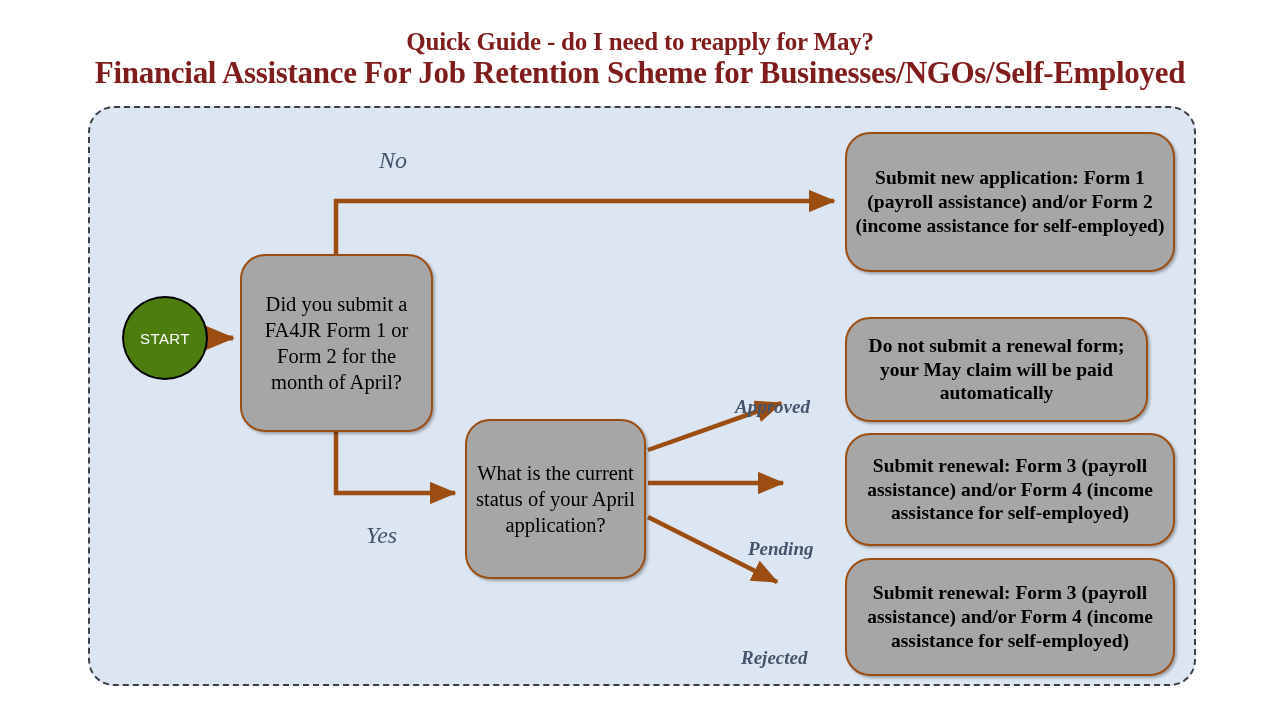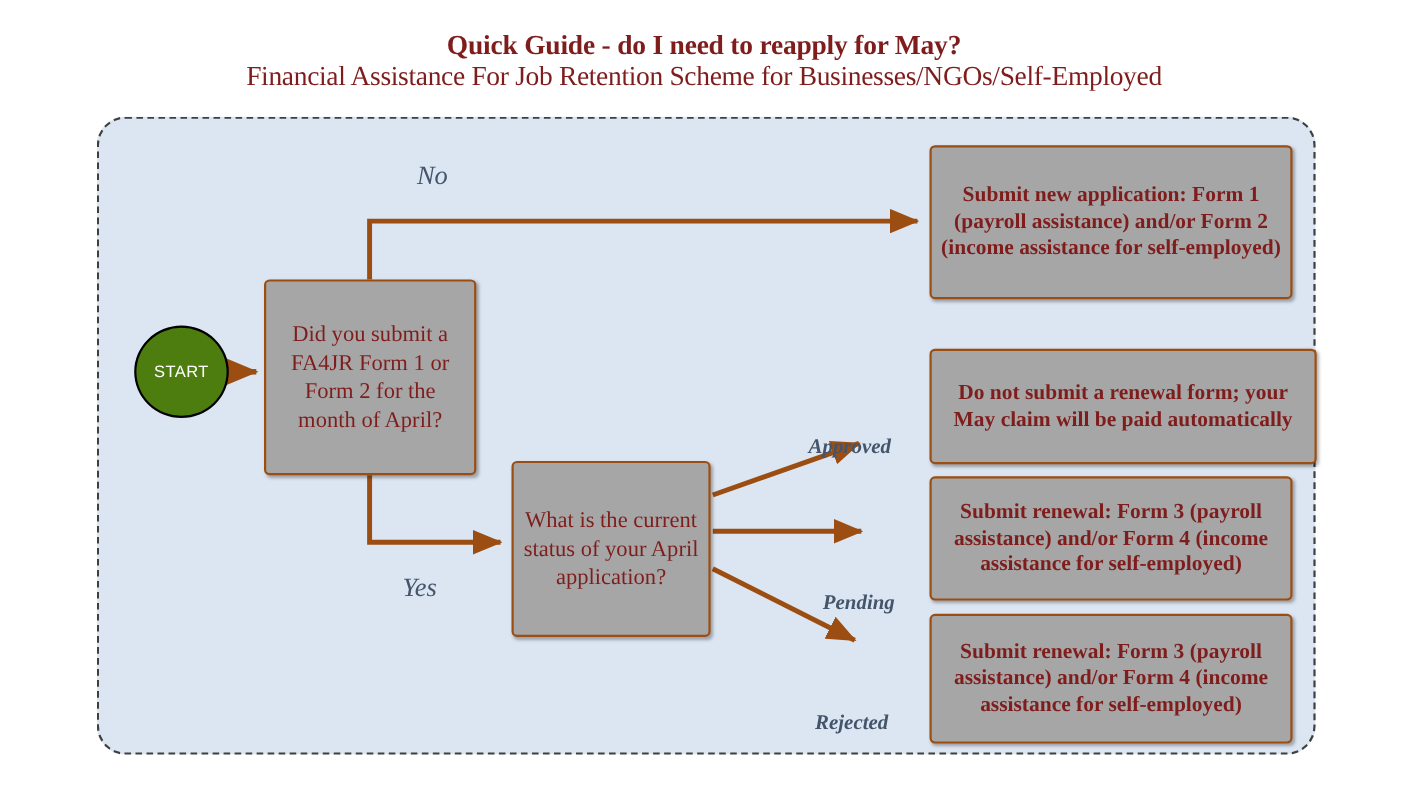--- a/index.html
+++ b/index.html
@@ -28,22 +28,22 @@
   }
   .title-line-1 {
     font-family: "Liberation Serif", serif;
     font-weight: bold;
     font-size: 25px;
     letter-spacing: -0.2px;
     white-space: nowrap;
   }
   .title-line-2 {
     font-family: "Liberation Serif", serif;
-    font-weight: normal;
-    font-size: 25px;
+    font-weight: bold;
+    font-size: 31px;
     letter-spacing: -0.3px;
     white-space: nowrap;
   }
 
   
   .canvas {
     position: absolute;
     left: 88px;
     top: 106px;
     width: 1108px;
@@ -63,22 +63,22 @@
     height: 720px;
     pointer-events: none;
   }
 
   
   .node {
     position: absolute;
     box-sizing: border-box;
     background: #a6a6a6;
     border: 2px solid #9c4e12;
-    border-radius: 5px;
-    color: #7f1d1d;
+    border-radius: 25px;
+    color: #000000;
     display: flex;
     align-items: center;
     justify-content: center;
     text-align: center;
     padding: 4px 8px;
     box-shadow: 2px 2px 3px rgba(0,0,0,0.30);
   }
   .decision {
     font-family: "Liberation Serif", serif;
     font-weight: normal;
@@ -88,21 +88,21 @@
   .outcome {
     font-family: "Liberation Serif", serif;
     font-weight: bold;
     font-size: 19.5px;
     line-height: 1.22;
   }
 
   #node-decision-1 { left: 240px; top: 254px; width: 193px; height: 178px; }
   #node-decision-2 { left: 465px; top: 419px; width: 181px; height: 160px; }
   #node-out-new-application { left: 845px; top: 132px; width: 330px; height: 140px; }
-  #node-out-approved       { left: 845px; top: 317px; width: 352px; height: 105px; }
+  #node-out-approved       { left: 845px; top: 317px; width: 303px; height: 105px; }
   #node-out-pending        { left: 845px; top: 433px; width: 330px; height: 113px; }
   #node-out-rejected       { left: 845px; top: 558px; width: 330px; height: 118px; }
 
   
   .start-node {
     position: absolute;
     left: 122px;
     top: 296px;
     width: 86px;
     height: 84px;

